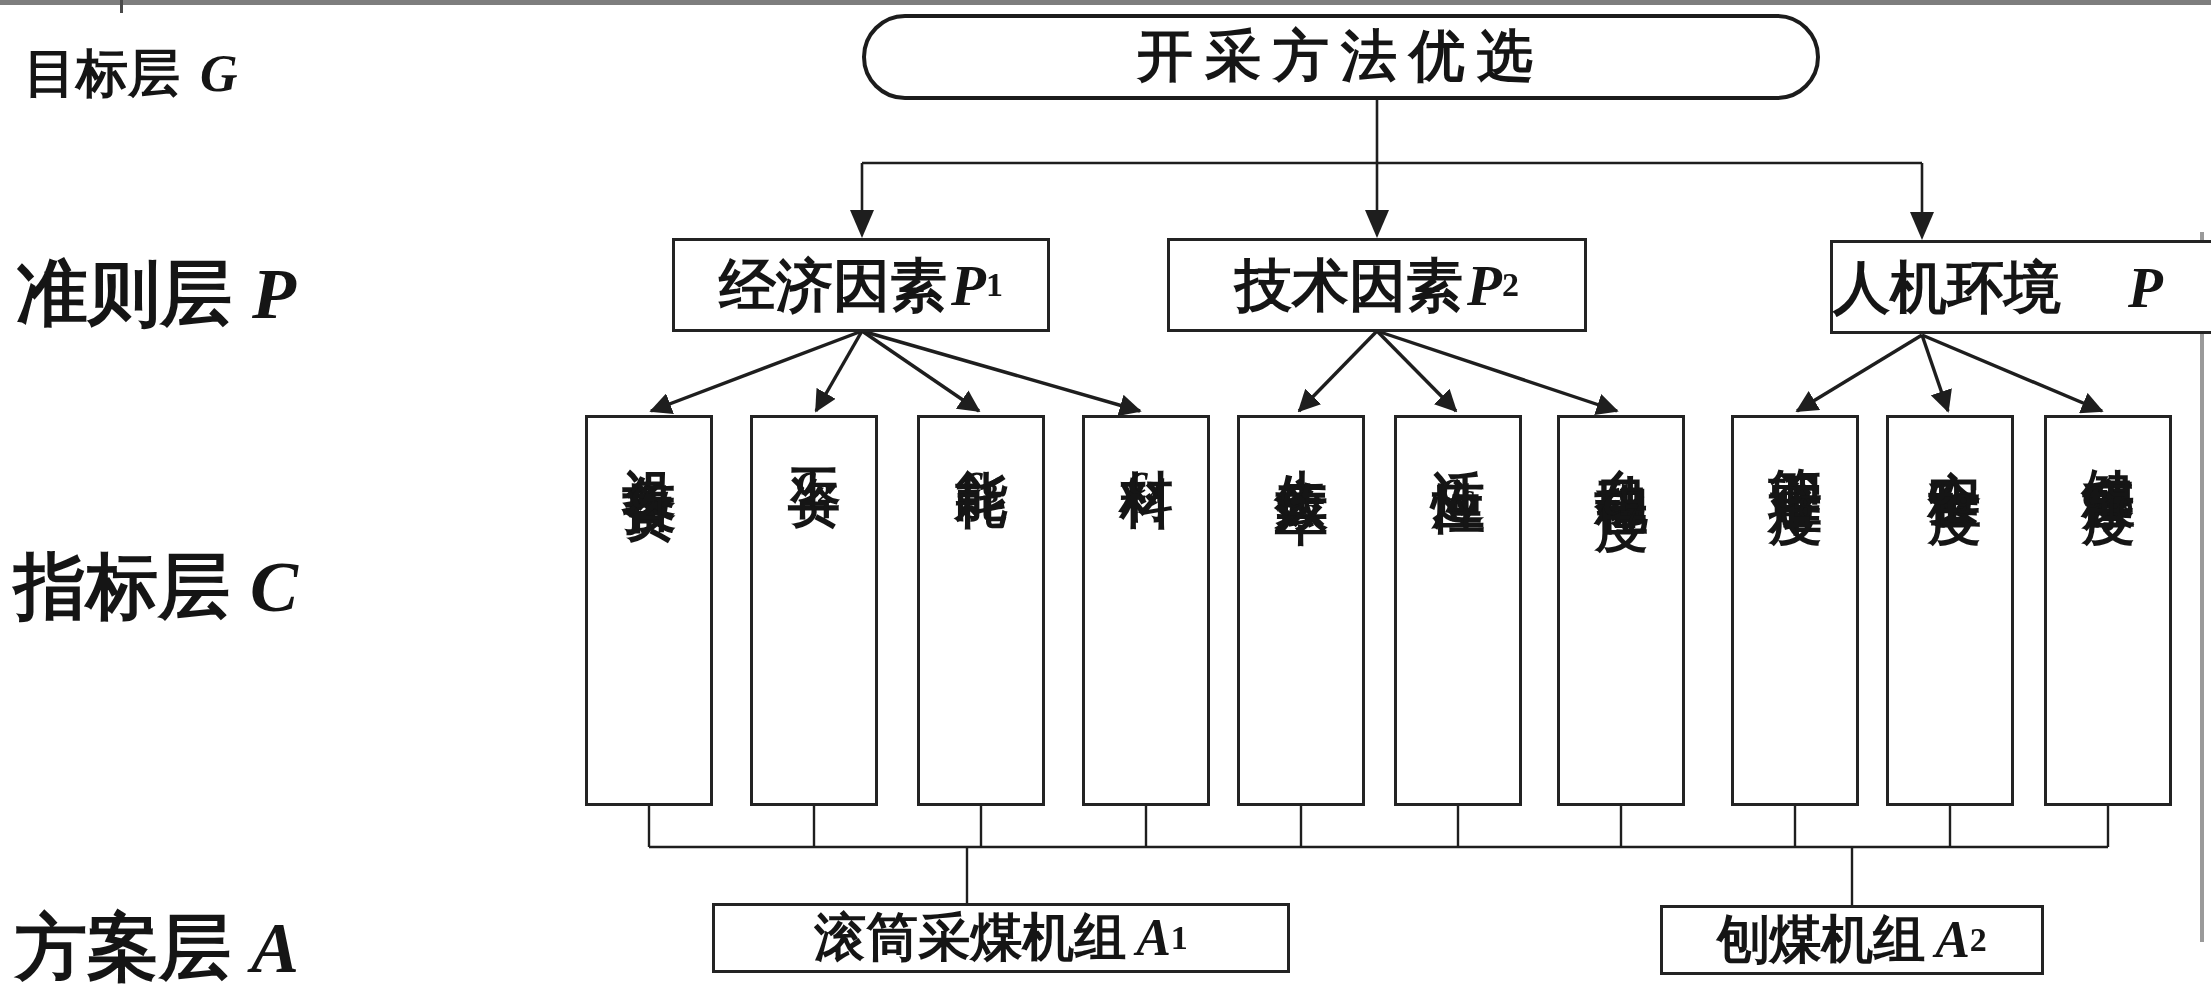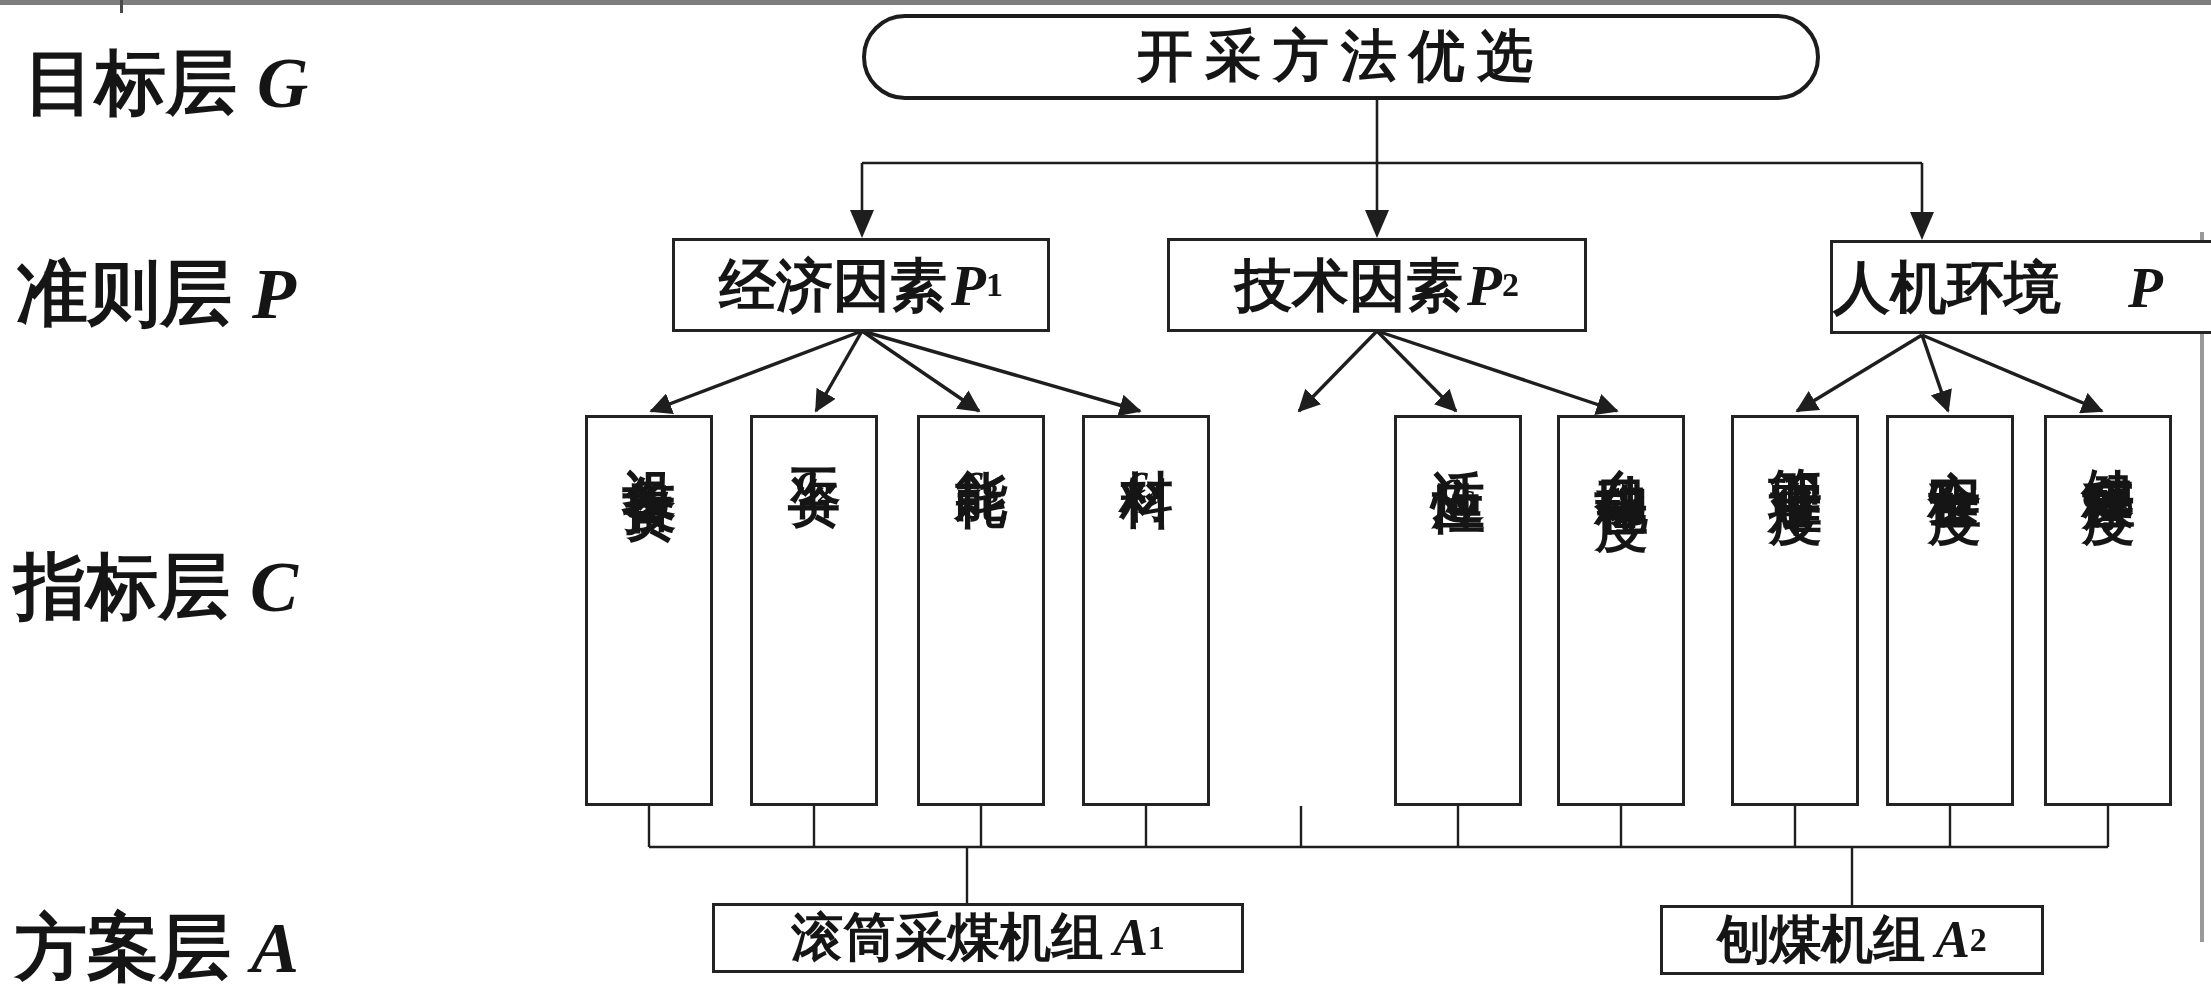--- a/index.html
+++ b/index.html
@@ -102,21 +102,21 @@
       <path d="M1621 806 V847"></path>
         <path d="M1795 806 V847"></path>
         <path d="M1950 806 V847"></path>
       <path d="M2108 806 V847"></path>
       <path d="M649 847 H2108"></path>
       <path d="M967 847 V903"></path>
       <path d="M1852 847 V905"></path>
     </g>
   </svg>
 
-  <div class="rowlabel" style="left:24px;top:48px;font-size:71px;">
+  <div class="rowlabel" style="left:24px;top:48px;font-size:52px;">
     <span>目标层</span><span class="sym">G</span>
   </div>
   <div class="rowlabel" style="left:16px;top:258px;">
     <span>准则层</span><span class="sym">P</span>
   </div>
   <div class="rowlabel" style="left:14px;top:551px;">
     <span>指标层</span><span class="sym">C</span>
   </div>
   <div class="rowlabel" style="left:15px;top:912px;">
     <span>方案层</span><span class="sym">A</span>
@@ -151,20 +151,24 @@
     <div class="clabel"><span>c</span><span class="sub">2</span></div>
   </div>
   <div class="cbox" style="left:917px;">
     <div class="vchars">能耗</div>
     <div class="clabel"><span>c</span><span class="sub">3</span></div>
   </div>
   <div class="cbox" style="left:1082px;">
     <div class="vchars">材料</div>
     <div class="clabel"><span>c</span><span class="sub">4</span></div>
   </div>
+  <div class="cbox" style="left:1237px;">
+    <div class="vchars">生产效率</div>
+    <div class="clabel"><span>c</span><span class="sub">5</span></div>
+  </div>
   <div class="cbox" style="left:1394px;">
     <div class="vchars">适应性</div>
     <div class="clabel"><span>c</span><span class="sub">6</span></div>
   </div>
   <div class="cbox" style="left:1557px;">
     <div class="vchars">自动化程度</div>
     <div class="clabel"><span>c</span><span class="sub">7</span></div>
   </div>
   <div class="cbox" style="left:1731px;">
     <div class="vchars">管理难度</div>
@@ -172,21 +176,21 @@
   </div>
   <div class="cbox" style="left:1886px;font-family:Liberation Mono, monospace;">
     <div class="vchars">安全程度</div>
     <div class="clabel"><span>c</span><span class="sub">9</span></div>
   </div>
   <div class="cbox" style="left:2044px;">
     <div class="vchars">健康程度</div>
     <div class="clabel"><span>c</span><span class="sub">10</span></div>
   </div>
 
-  <div class="abox" style="left:712px;top:903px;width:532px;">
+  <div class="abox" style="left:712px;top:903px;width:578px;">
     <span>滚筒采煤机组</span>
       <span class="sym">A</span>
       <span class="sub">1</span>
   </div>
   <div class="abox" style="left:1660px;top:905px;width:384px;">
     <span>刨煤机组</span>
       <span class="sym">A</span>
       <span class="sub">2</span>
   </div>
 

